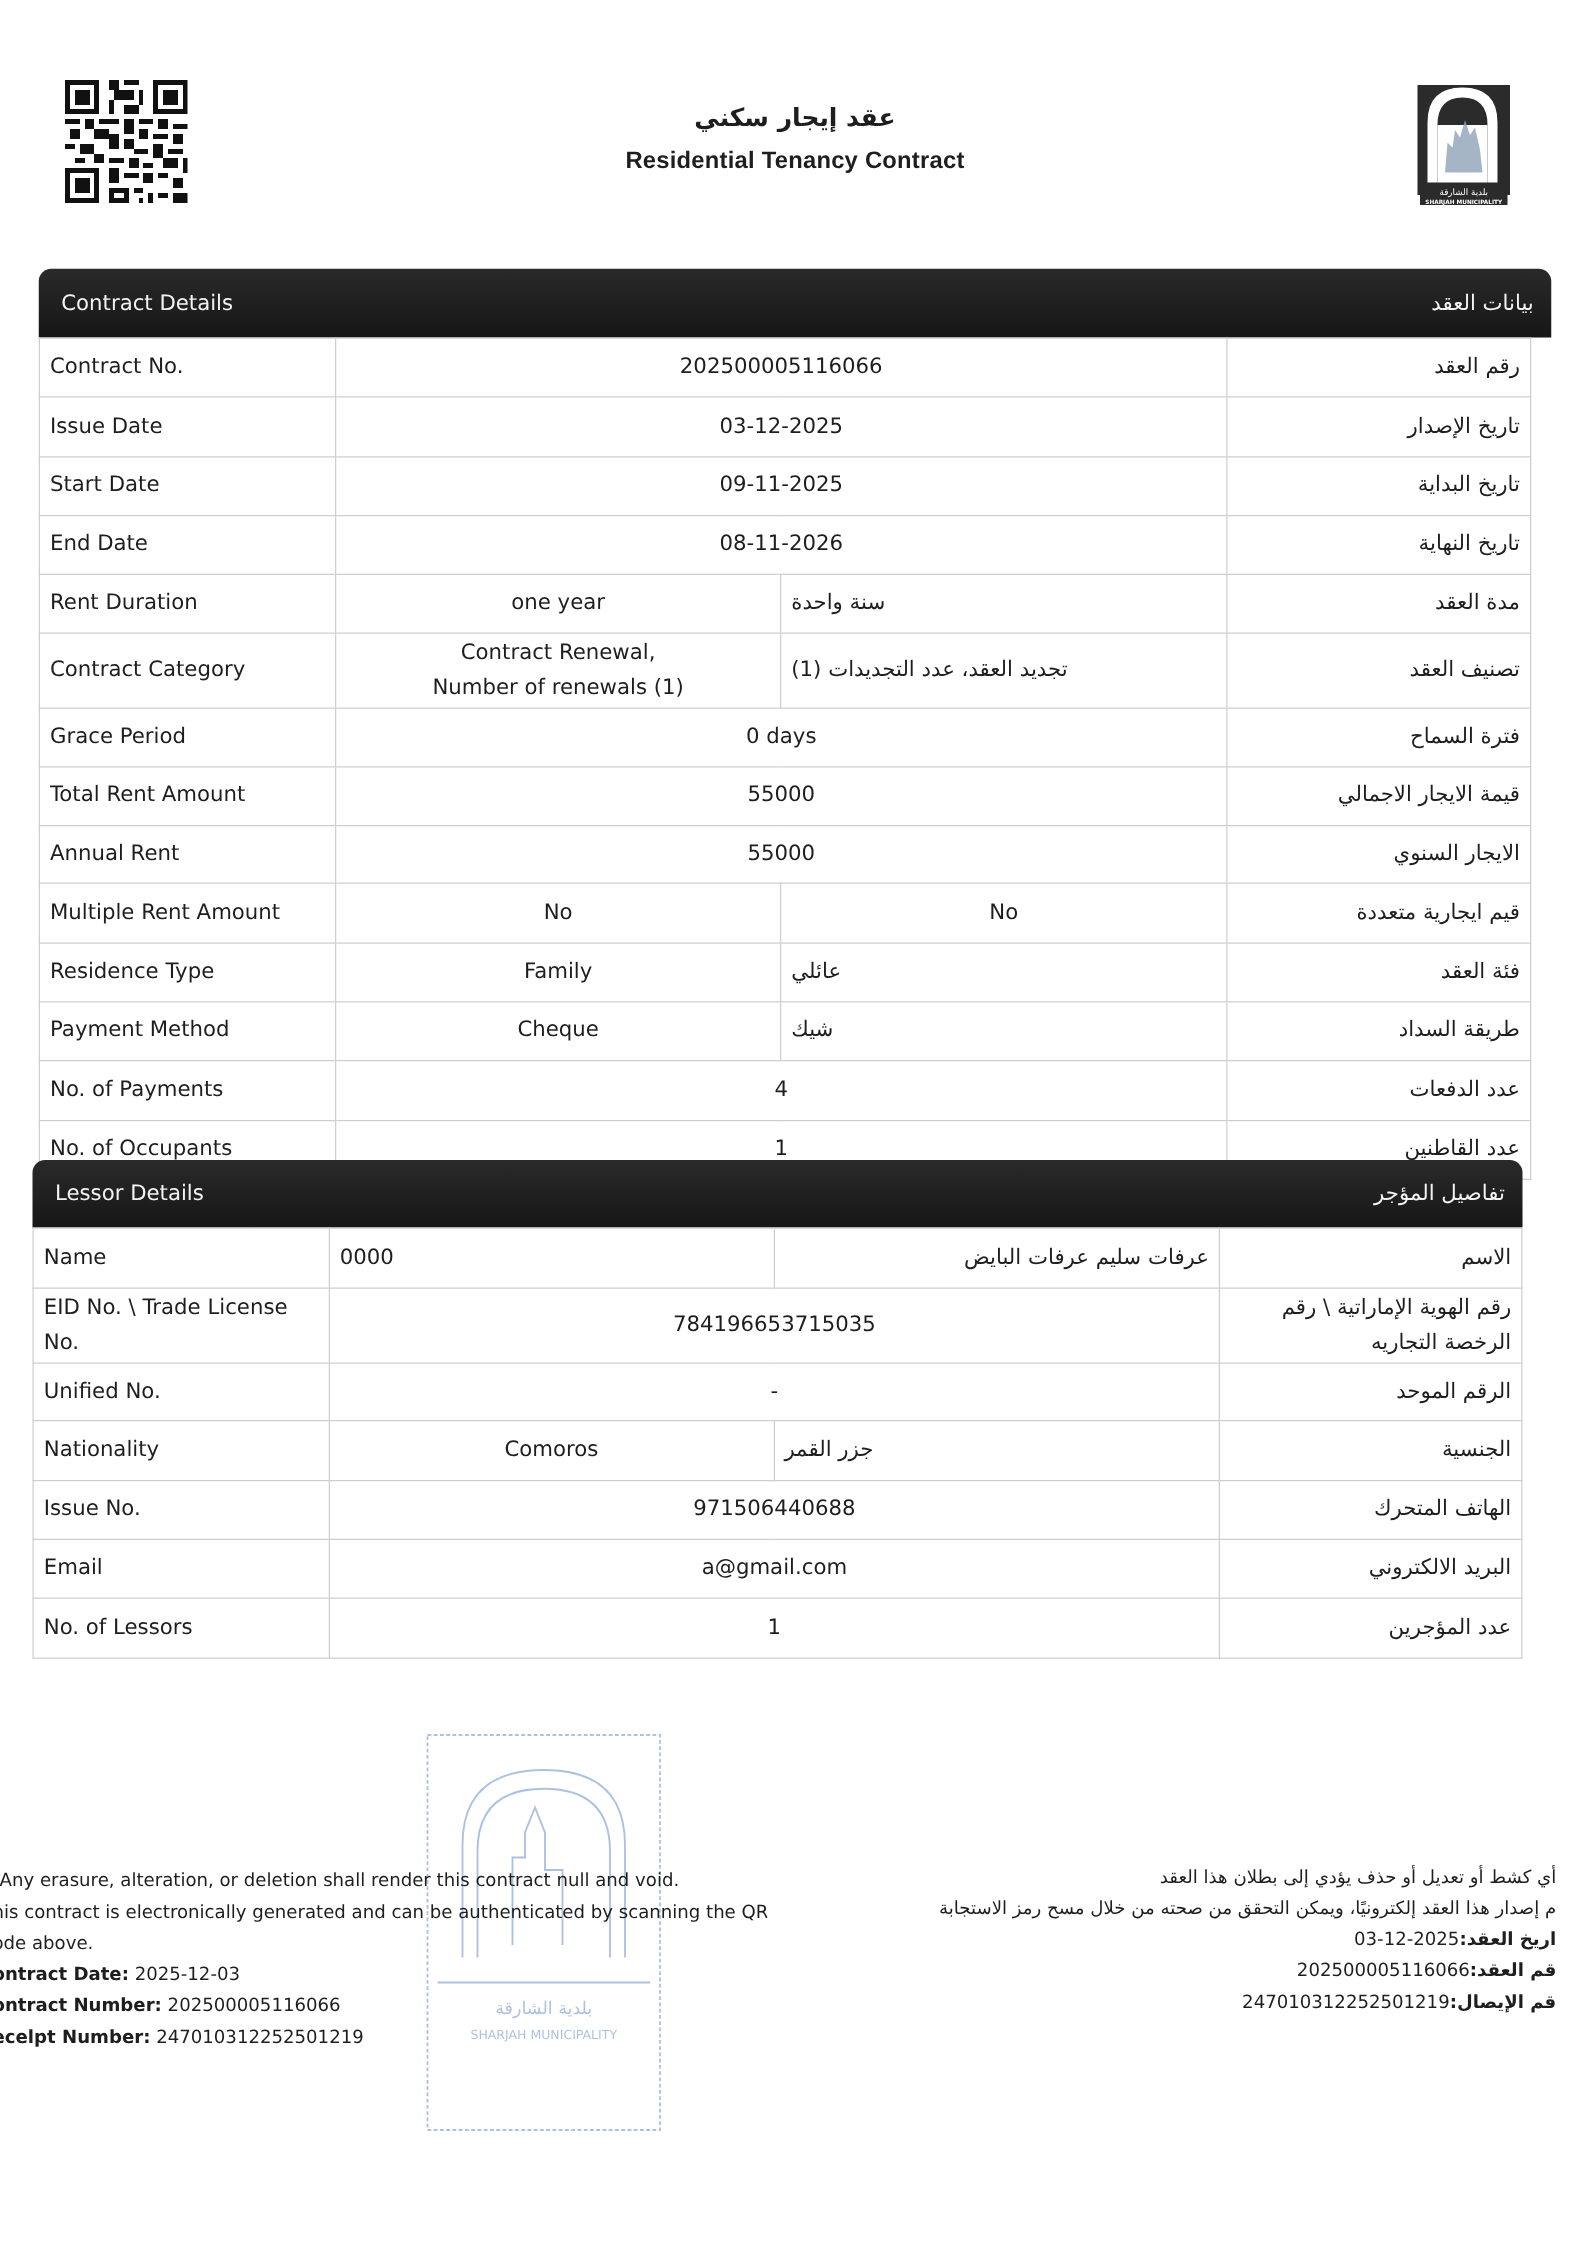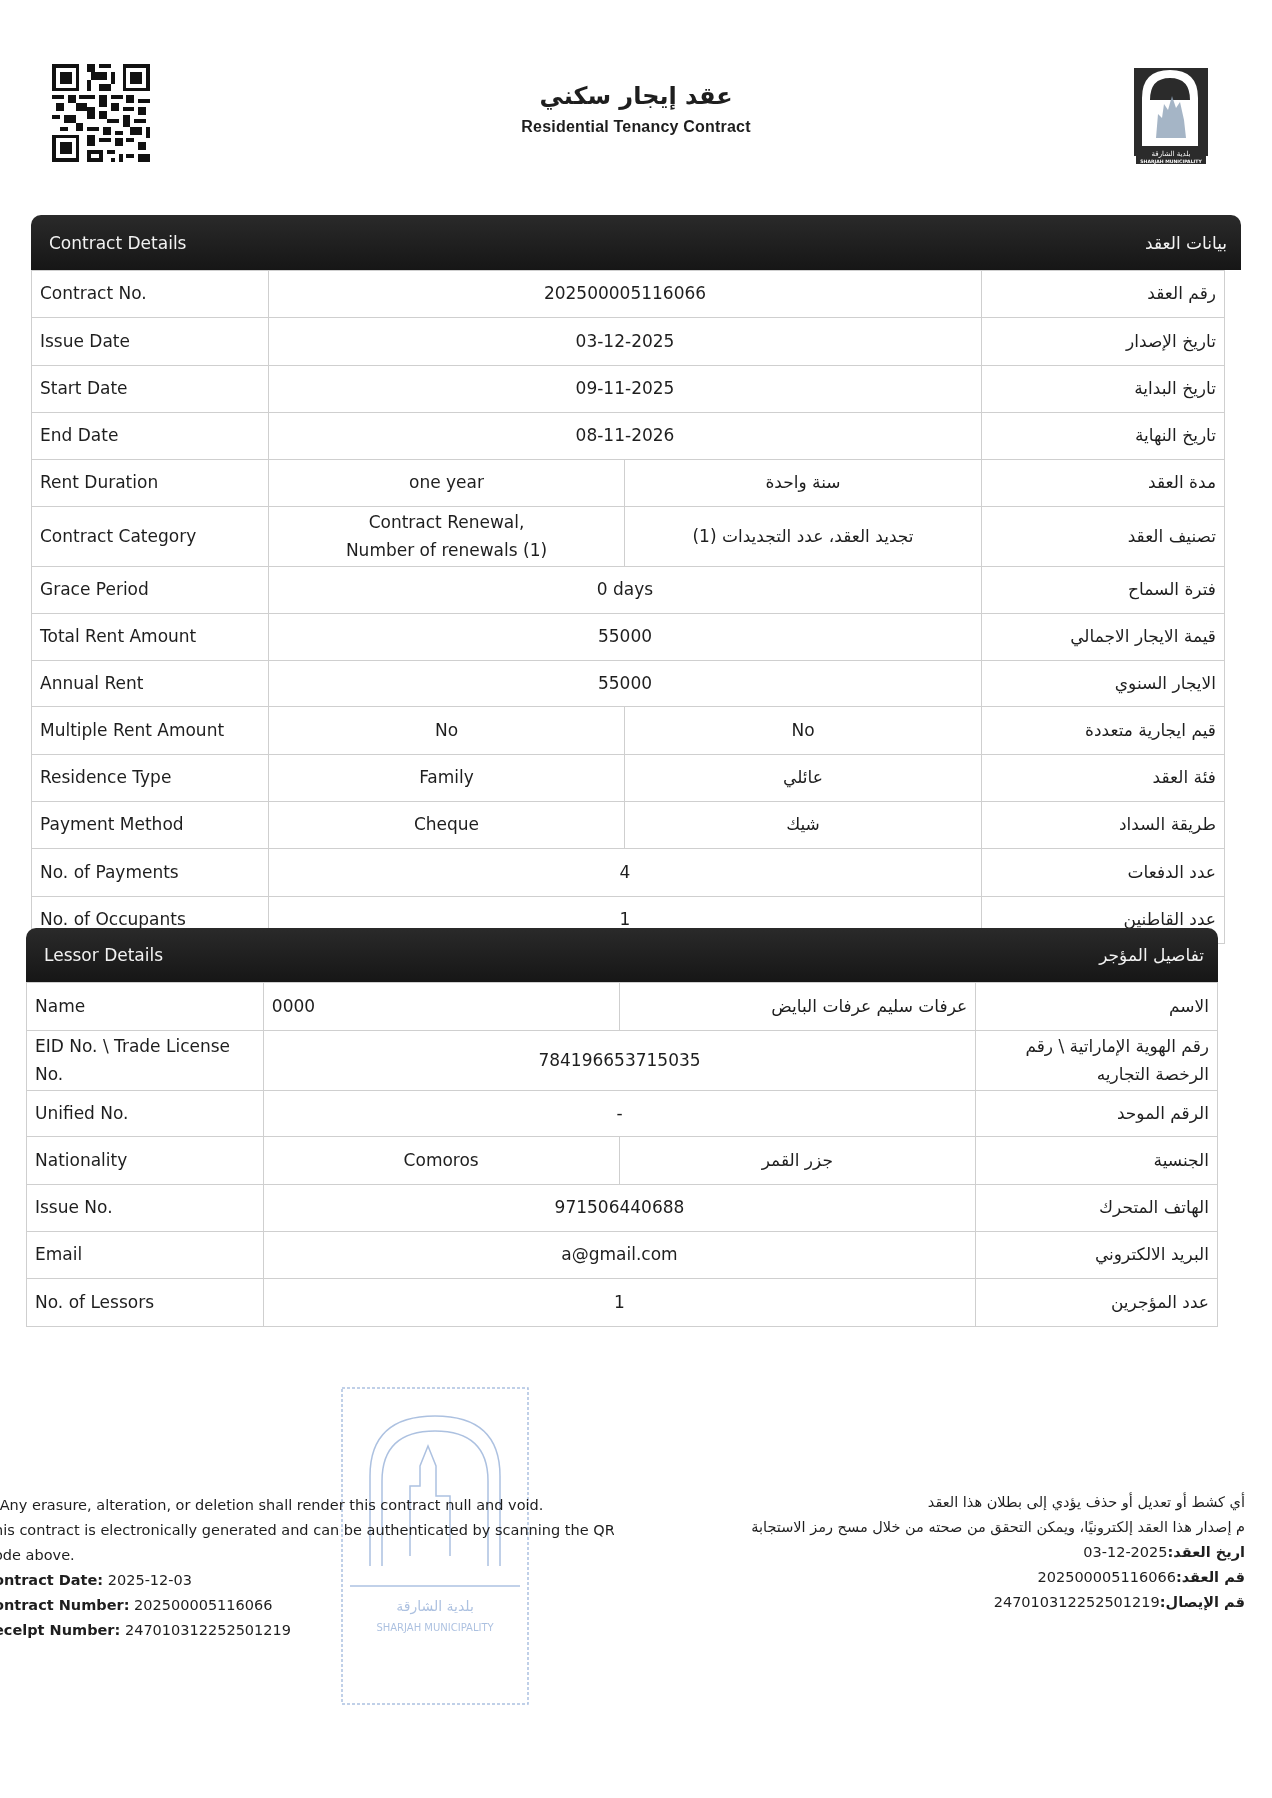--- a/index.html
+++ b/index.html
@@ -2,34 +2,34 @@
 <html><head>
 <meta charset="utf-8">
 <style>
   html, body { margin:0; padding:0; background:#ffffff; }
   body { width:1272px; height:1798px; position:relative; overflow:hidden;
          font-family:"DejaVu Sans", "Liberation Sans", sans-serif; color:#1e1e1e; }
   .abs { position:absolute; }
   
   .qr { left:52px; top:60px; width:98px; height:106px; }
   .logo { left:1128px; top:58px; width:84px; height:108px; }
-  .title-ar { left:0; width:1272px; top:82px; text-align:center; font-size:24px; font-weight:bold; direction:rtl; }
-  .title-en { left:0; width:1272px; top:118px; text-align:center; font-size:16px; font-weight:bold; font-family:"Liberation Sans", sans-serif; letter-spacing:0.2px; }
+  .title-ar { left:0; width:1272px; top:82px; text-align:center; font-size:20px; font-weight:bold; direction:rtl; }
+  .title-en { left:0; width:1272px; top:118px; text-align:center; font-size:19px; font-weight:bold; font-family:"Liberation Sans", sans-serif; letter-spacing:0.2px; }
   
   .section { position:absolute; }
   .sec-head { position:absolute; left:0; right:0; top:0; background:linear-gradient(#2a2a2a,#161616); color:#f2f2f2;
               border-radius:10px 10px 0 0; font-size:17px; }
   .sec-head .en { position:absolute; left:18px; top:50%; transform:translateY(-50%); font-weight:normal; }
   .sec-head .ar { position:absolute; right:14px; top:50%; transform:translateY(-50%); direction:rtl; }
   table.grid { position:absolute; left:0; right:0; border-collapse:collapse; table-layout:fixed; font-size:17px; }
   table.grid td { border:1px solid #cfcfcf; padding:0 8px; vertical-align:middle; line-height:1.6; }
   td.lab-en { text-align:left; padding-left:10px; }
   td.lab-ar { text-align:right; direction:rtl; padding-right:14px; }
   td.val { text-align:center; }
-  td.val-ar { text-align:center; direction:rtl;margin-left:29px; }
+  td.val-ar { text-align:left; direction:rtl;margin-left:29px; }
   td.val-left { text-align:left; }
   
   .foot-en { left:-6px; top:1493px; width:620px; font-size:14.5px; line-height:25px; white-space:nowrap; overflow:hidden; }
   .foot-en b { font-weight:bold; }
   .foot-ar { left:660px; top:1490px; width:585px; font-size:14.5px; line-height:25px; direction:rtl; text-align:right; white-space:nowrap; overflow:hidden; }
   .stamp { left:340px; top:1386px; width:190px; height:320px; opacity:0.55; }
 </style>
 </head>
 <body>
 

